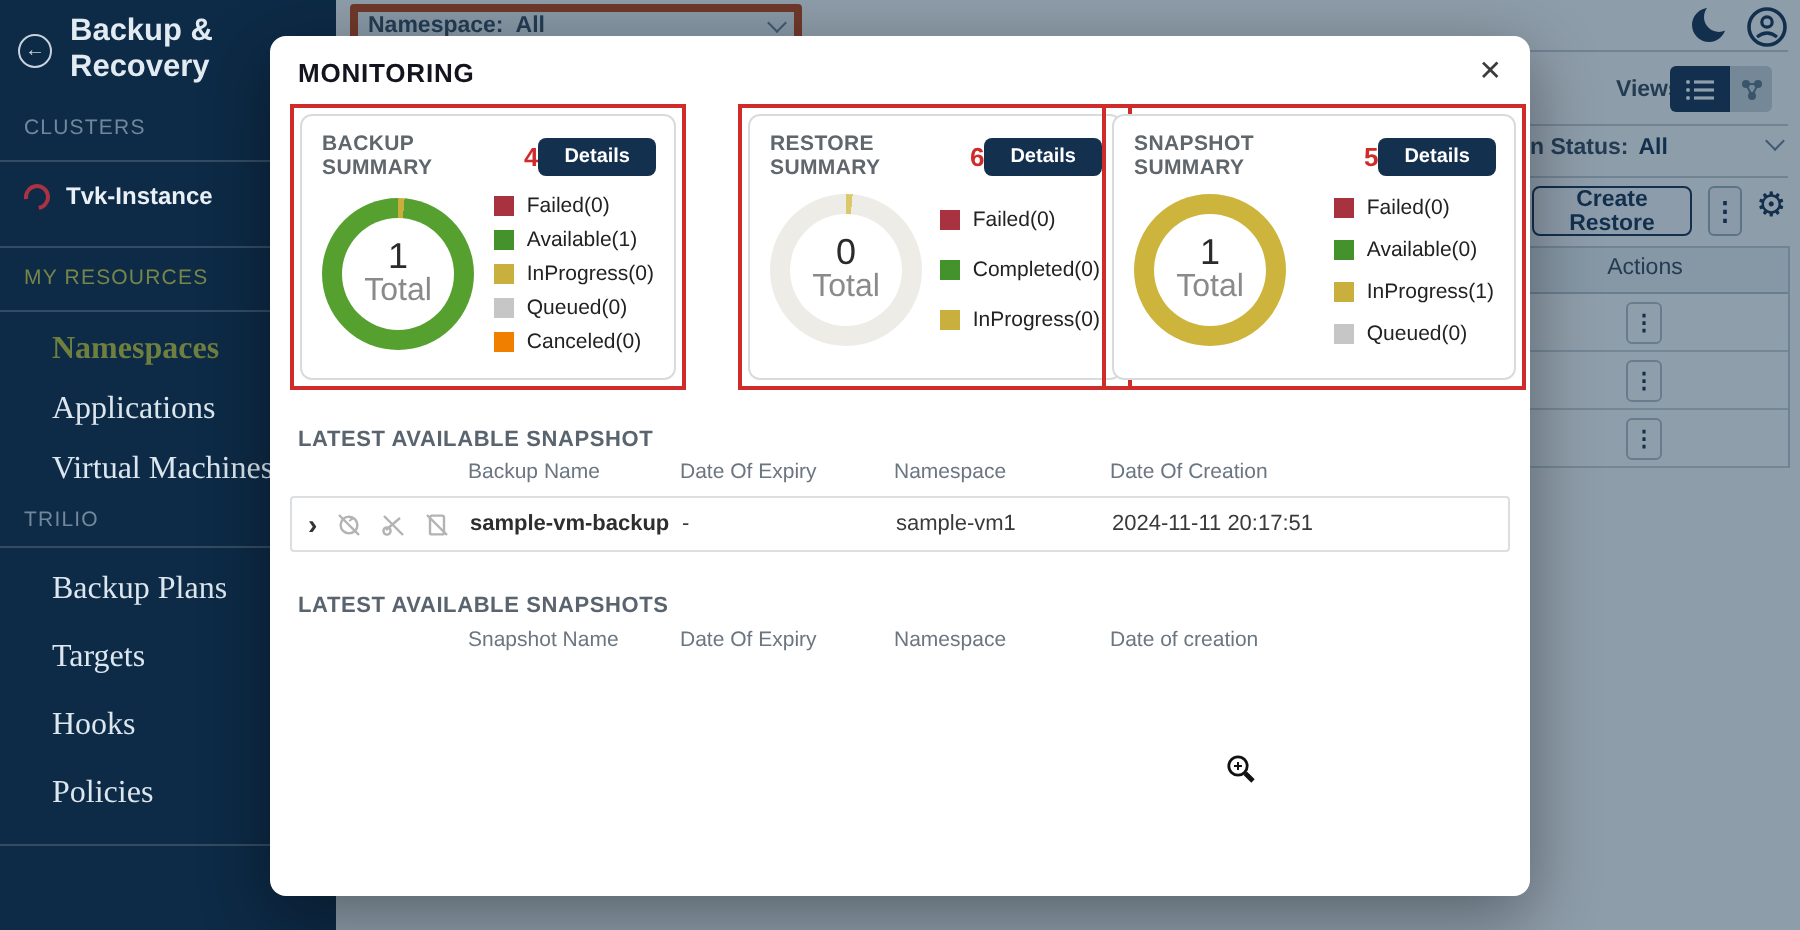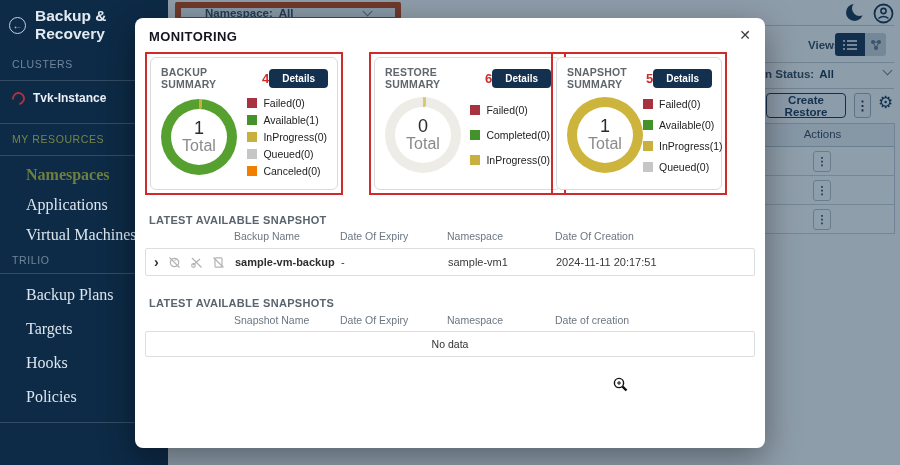--- a/index.html
+++ b/index.html
@@ -14,21 +14,21 @@
   .sb-label.olive { color:#76864a; }
   .sb-div { border-top:1px solid rgba(255,255,255,.16); margin-top:8px; }
   .sb-inst { display:flex; align-items:center; gap:8px; padding:10px 12px; font-size:12px; font-weight:bold; color:#eaf1f6; cursor:pointer; }
   .trilio-logo { width:13px; height:13px; border:2.5px solid #a93342; border-radius:50%; border-bottom-color:transparent; transform:rotate(35deg); flex:0 0 auto; }
   .sb-inst svg { margin-left:auto; }
   .sb-item { padding:6px 0 6px 26px; font-size:16px; color:#dce6ee; cursor:pointer;font-family:Liberation Serif, serif; }
   .sb-item.active { color:#6f7f3f; font-weight:bold; }
 
   
   .content { position:absolute; left:168px; top:0; width:732px; height:465px; background:#fdfdfd; }
-  .ns-box { position:absolute; left:7px; top:2px; width:226px; height:21px; background:#f2f4f6; border:6px solid #c2410c; border-radius:2px; display:flex; align-items:center; gap:6px; padding:0 24px; font-size:11.5px; font-weight:bold; color:#33475a; }
+  .ns-box { position:absolute; left:7px; top:2px; width:226px; height:21px; background:#f2f4f6; border:4px solid #c2410c; border-radius:2px; display:flex; align-items:center; gap:6px; padding:0 5px; font-size:11.5px; font-weight:bold; color:#33475a; }
   .chev-down { width:7px; height:7px; border-right:1.5px solid #6a7f92; border-bottom:1.5px solid #6a7f92; transform:rotate(45deg); margin-top:-3px; }
   .ns-box .chev-down { margin-left:auto; }
   .moon { position:absolute; left:678px; top:4px; width:18px; height:18px; }
   .moon .m1 { position:absolute; left:0; top:0; width:17px; height:17px; border-radius:50%; background:#14304f; }
   .moon .m2 { position:absolute; left:6px; top:-3px; width:15px; height:15px; border-radius:50%; background:#fdfdfd; }
   .avatar { position:absolute; left:705px; top:3px; }
   .views-label { position:absolute; left:640px; top:39px; font-size:11.5px; font-weight:bold; color:#33475a; }
   .view-btn-list { position:absolute; left:667px; top:33px; width:30px; height:23px; background:#14304f; border-radius:3px 0 0 3px; display:flex; align-items:center; justify-content:center; }
   .view-btn-cluster { position:absolute; left:697px; top:33px; width:21px; height:23px; background:#ccd5dc; border-radius:0 3px 3px 0; display:flex; align-items:center; justify-content:center; }
   .hline { position:absolute; left:0; right:6px; border-top:1px solid #c7ced4; }
@@ -45,21 +45,21 @@
   .tbl-vline { position:absolute; left:726px; top:123px; height:111px; border-left:1px solid #c4ccd3; }
   .overlay { position:absolute; inset:0; background:rgba(18,48,77,.47); z-index:3; }
 
   
   .modal { position:absolute; left:135px; top:18px; width:630px; height:430px; background:#fff; border-radius:8px; box-shadow:0 10px 34px rgba(0,0,0,.38); z-index:5; }
   .modal-title { position:absolute; left:14px; top:11px; font-size:13px; font-weight:bold; color:#14141f; letter-spacing:.4px; }
   .modal-close { position:absolute; right:14px; top:9px; font-size:14px; color:#3c3c3c; cursor:pointer; }
   .ann-wrap { position:absolute; top:34px; height:143px; border:2px solid #cf2b2b; }
   .ann-0 { left:10px;  width:198px; }
   .ann-1 { left:214px; width:197px;margin-left:20px; }
-  .ann-2 { left:416px; width:176px; }
+  .ann-2 { left:416px; width:212px; }
   .card { position:absolute; inset:3px; background:#fff; border:1px solid #d8dbdd; border-radius:6px; }
   .card-head { display:flex; align-items:center; padding:8px 9px 3px 10px; }
   .card-title { font-size:10.5px; font-weight:bold; color:#5f666c; letter-spacing:.2px; }
   .ann-num { font-size:13px; font-weight:bold; color:#cf2b2b; margin-left:16px; }
   .btn-details { margin-left:auto; background:#14304f; color:#fff; font-size:10px; font-weight:bold; padding:4px 13px; border-radius:4px; border:none; cursor:pointer; }
   .card-body { display:flex; align-items:center; padding:4px 6px 0 10px; }
   .donut { position:relative; width:76px; height:76px; border-radius:50%; flex:0 0 auto; }
   .donut-backup   { background:conic-gradient(#c9ae3c 0deg 5deg, #55a02f 5deg 360deg); }
   .donut-restore  { background:conic-gradient(#d9c96a 0deg 5deg, #edece6 5deg 360deg); }
   .donut-snapshot { background:conic-gradient(#cdb53d 0deg 360deg); }
@@ -347,23 +347,20 @@
     </div>
 
     <div class="sec-title" style="top:279px;">LATEST AVAILABLE SNAPSHOTS</div>
     <div class="tbl tbl-header" style="top:296px;">
       <span></span>
       <span>Snapshot Name</span>
       <span>Date Of Expiry</span>
       <span>Namespace</span>
       <span>Date of creation</span>
     </div>
-    <div class="nodata-box" style="top:313px;">
-      <span>No data</span>
-    </div>
 
     <div class="magnifier">
       <svg width="17" height="17" viewBox="0 0 17 17">
           <circle cx="7" cy="7" r="4.6" fill="#fff" stroke="#111" stroke-width="1.4"></circle>
           <line x1="7" y1="5" x2="7" y2="9" stroke="#111" stroke-width="1"></line>
           <line x1="5" y1="7" x2="9" y2="7" stroke="#111" stroke-width="1"></line>
           <line x1="10.6" y1="10.6" x2="14.5" y2="14.5" stroke="#111" stroke-width="2.4"></line>
         </svg>
     </div>
   </div>

